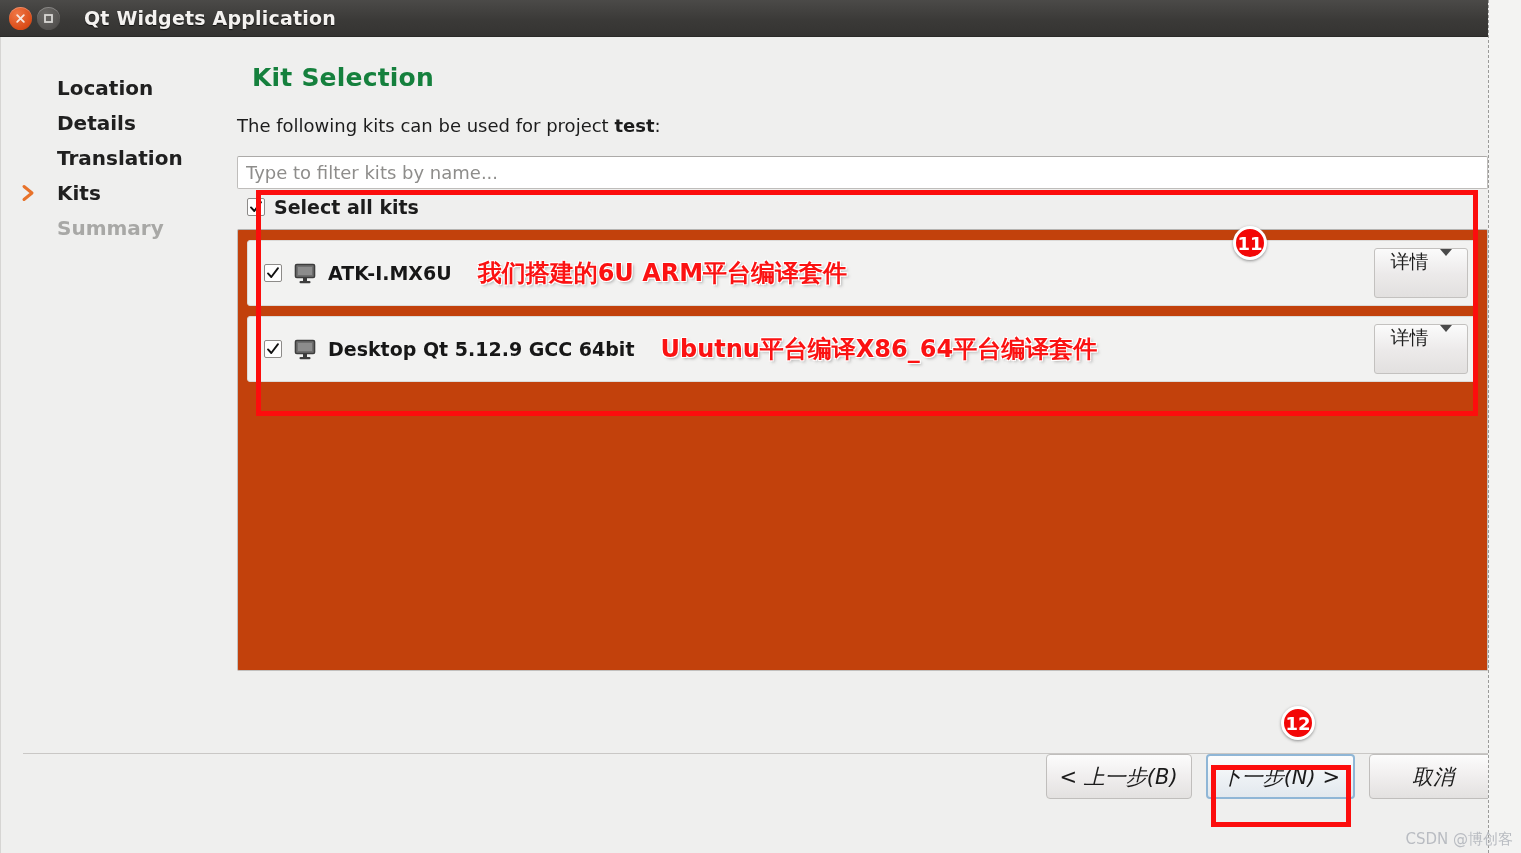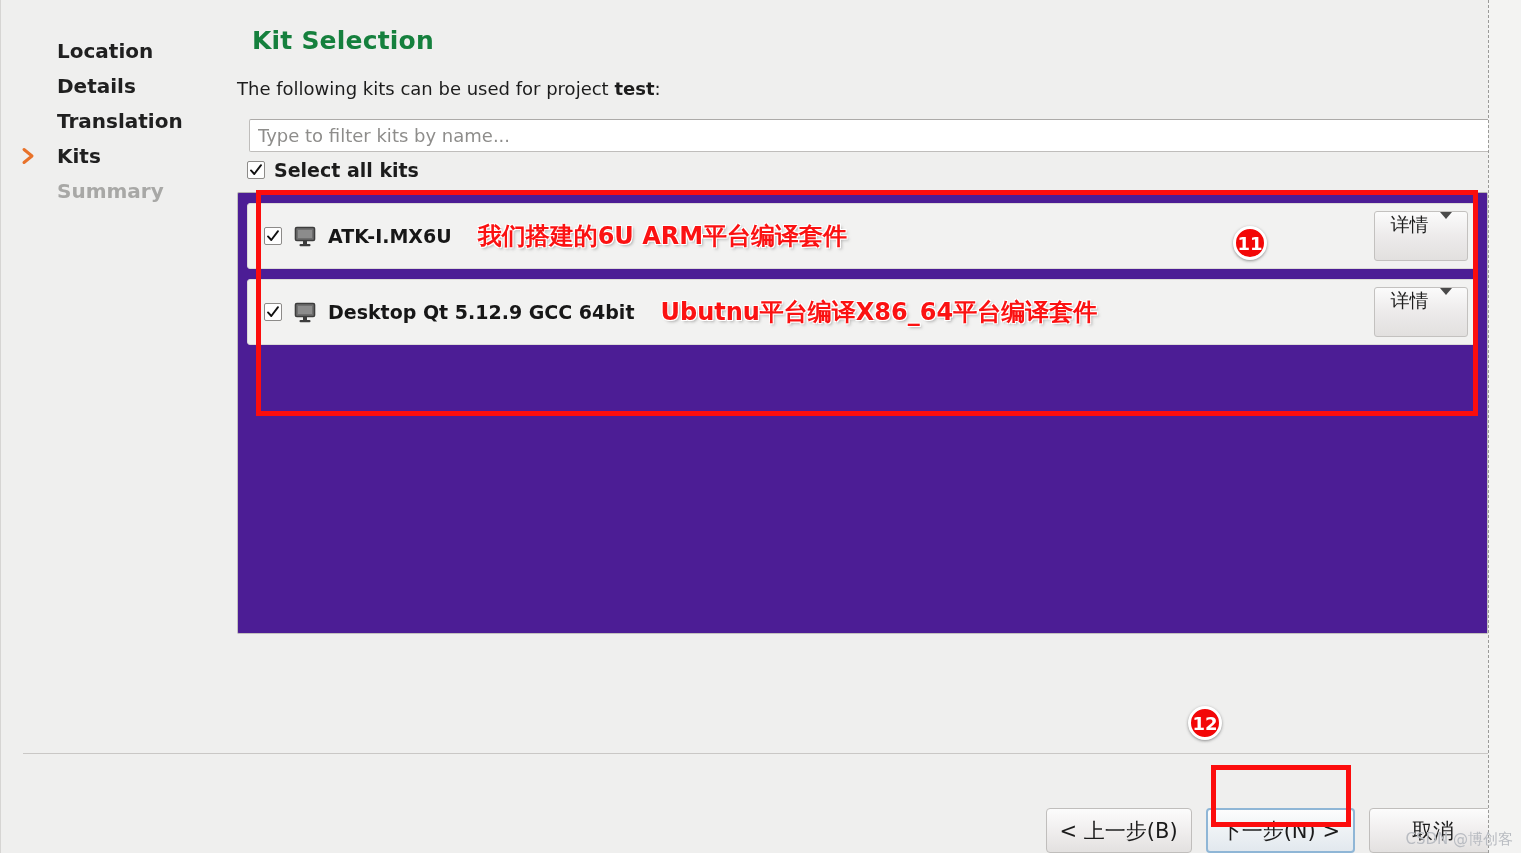--- a/index.html
+++ b/index.html
@@ -139,21 +139,20 @@
     box-sizing: border-box;
     border: 1px solid #bfbdbb;
     border-top-color: #acaaa8;
     background: #ffffff;
     font-size: 18px;
     color: #8e8d8b;
     padding: 0 8px;
     outline: none;
     font-family: "DejaVu Sans", "Liberation Sans", sans-serif;
     border-radius: 2px;
-    margin-left: 12px;
   }
   #filter-input::placeholder { color: #8e8d8b; opacity: 1; }
 
   
   #select-all-row {
     display: flex;
     align-items: center;
     height: 36px;
     padding-left: 10px;
   }
@@ -172,21 +171,21 @@
   #select-all-label {
     font-size: 19px;
     font-weight: bold;
     color: #1c1c1c;
     margin-left: 9px;
   }
 
   
   #kit-list {
     margin-top: 4px;
-    background: #4c1d95;
+    background: #c2410c;
     border: 1px solid #c2c0be;
     border-top-color: #b5b3b1;
     height: 442px;
     box-sizing: border-box;
     padding: 10px 9px 0 9px;
     overflow: hidden;
     border-radius: 2px;
   }
   .kit-row {
     height: 66px;
@@ -251,25 +250,26 @@
   
   #footer-sep {
     height: 1px;
     background: #c9c7c5;
     margin: 0 22px;
     flex: 0 0 1px;
   }
   #footer {
     flex: 0 0 99px;
     display: flex;
-    align-items: flex-end;
+    align-items: flex-start;
     justify-content: flex-end;
     padding-right: 24px;
     box-sizing: border-box;
     position: relative;
+    font-style: italic;
   }
   .qt-btn {
     height: 45px;
     min-width: 128px;
     background: linear-gradient(to bottom, #fcfcfc 0%, #f0eeee 50%, #e3e1e0 100%);
     border: 1px solid #c0bebc;
     border-radius: 4px;
     font-size: 21px;
     color: #1b1b1b;
     display: flex;
@@ -314,21 +314,21 @@
     font-size: 18px;
     font-weight: bold;
     display: flex;
     align-items: center;
     justify-content: center;
     z-index: 50;
     box-shadow: 0 1px 3px rgba(90,90,90,0.65);
     font-family: "DejaVu Sans", "Liberation Sans", sans-serif;
   }
   #badge-11 { left: 1233px; top: 226px; }
-  #badge-12 { left: 1188px; top: 706px; }
+  #badge-12 { left: 1281px; top: 706px; }
 
   
   #edge-strip {
     position: absolute;
     right: 0; top: 0;
     width: 32px;
     height: 853px;
     background: #f3f3f2;
     border-left: 1px dashed #9a9a98;
     z-index: 5;
@@ -342,20 +342,33 @@
     z-index: 60;
     white-space: nowrap;
     font-family: "DejaVu Sans", "Liberation Sans", sans-serif;
   }
 </style>
 </head>
 <body>
 
 <div id="window">
 
+  <div id="titlebar">
+    <div class="winbtn close">
+      <svg width="11" height="11" viewBox="0 0 11 11">
+        <path d="M2.2 2.2 L8.8 8.8 M8.8 2.2 L2.2 8.8" stroke="#f7e6de" stroke-width="1.9" stroke-linecap="round"></path>
+      </svg>
+    </div>
+    <div class="winbtn max">
+      <svg width="11" height="11" viewBox="0 0 11 11">
+        <rect x="2" y="2" width="7" height="7" fill="none" stroke="#d9d7d4" stroke-width="1.8"></rect>
+      </svg>
+    </div>
+    <div id="window-title">Qt Widgets Application</div>
+  </div>
 
   <div id="dialog-body">
 
     <div id="content-row">
 
       <div id="sidebar">
         <div class="side-item">
           <span>Location</span>
         </div>
         <div class="side-item">

